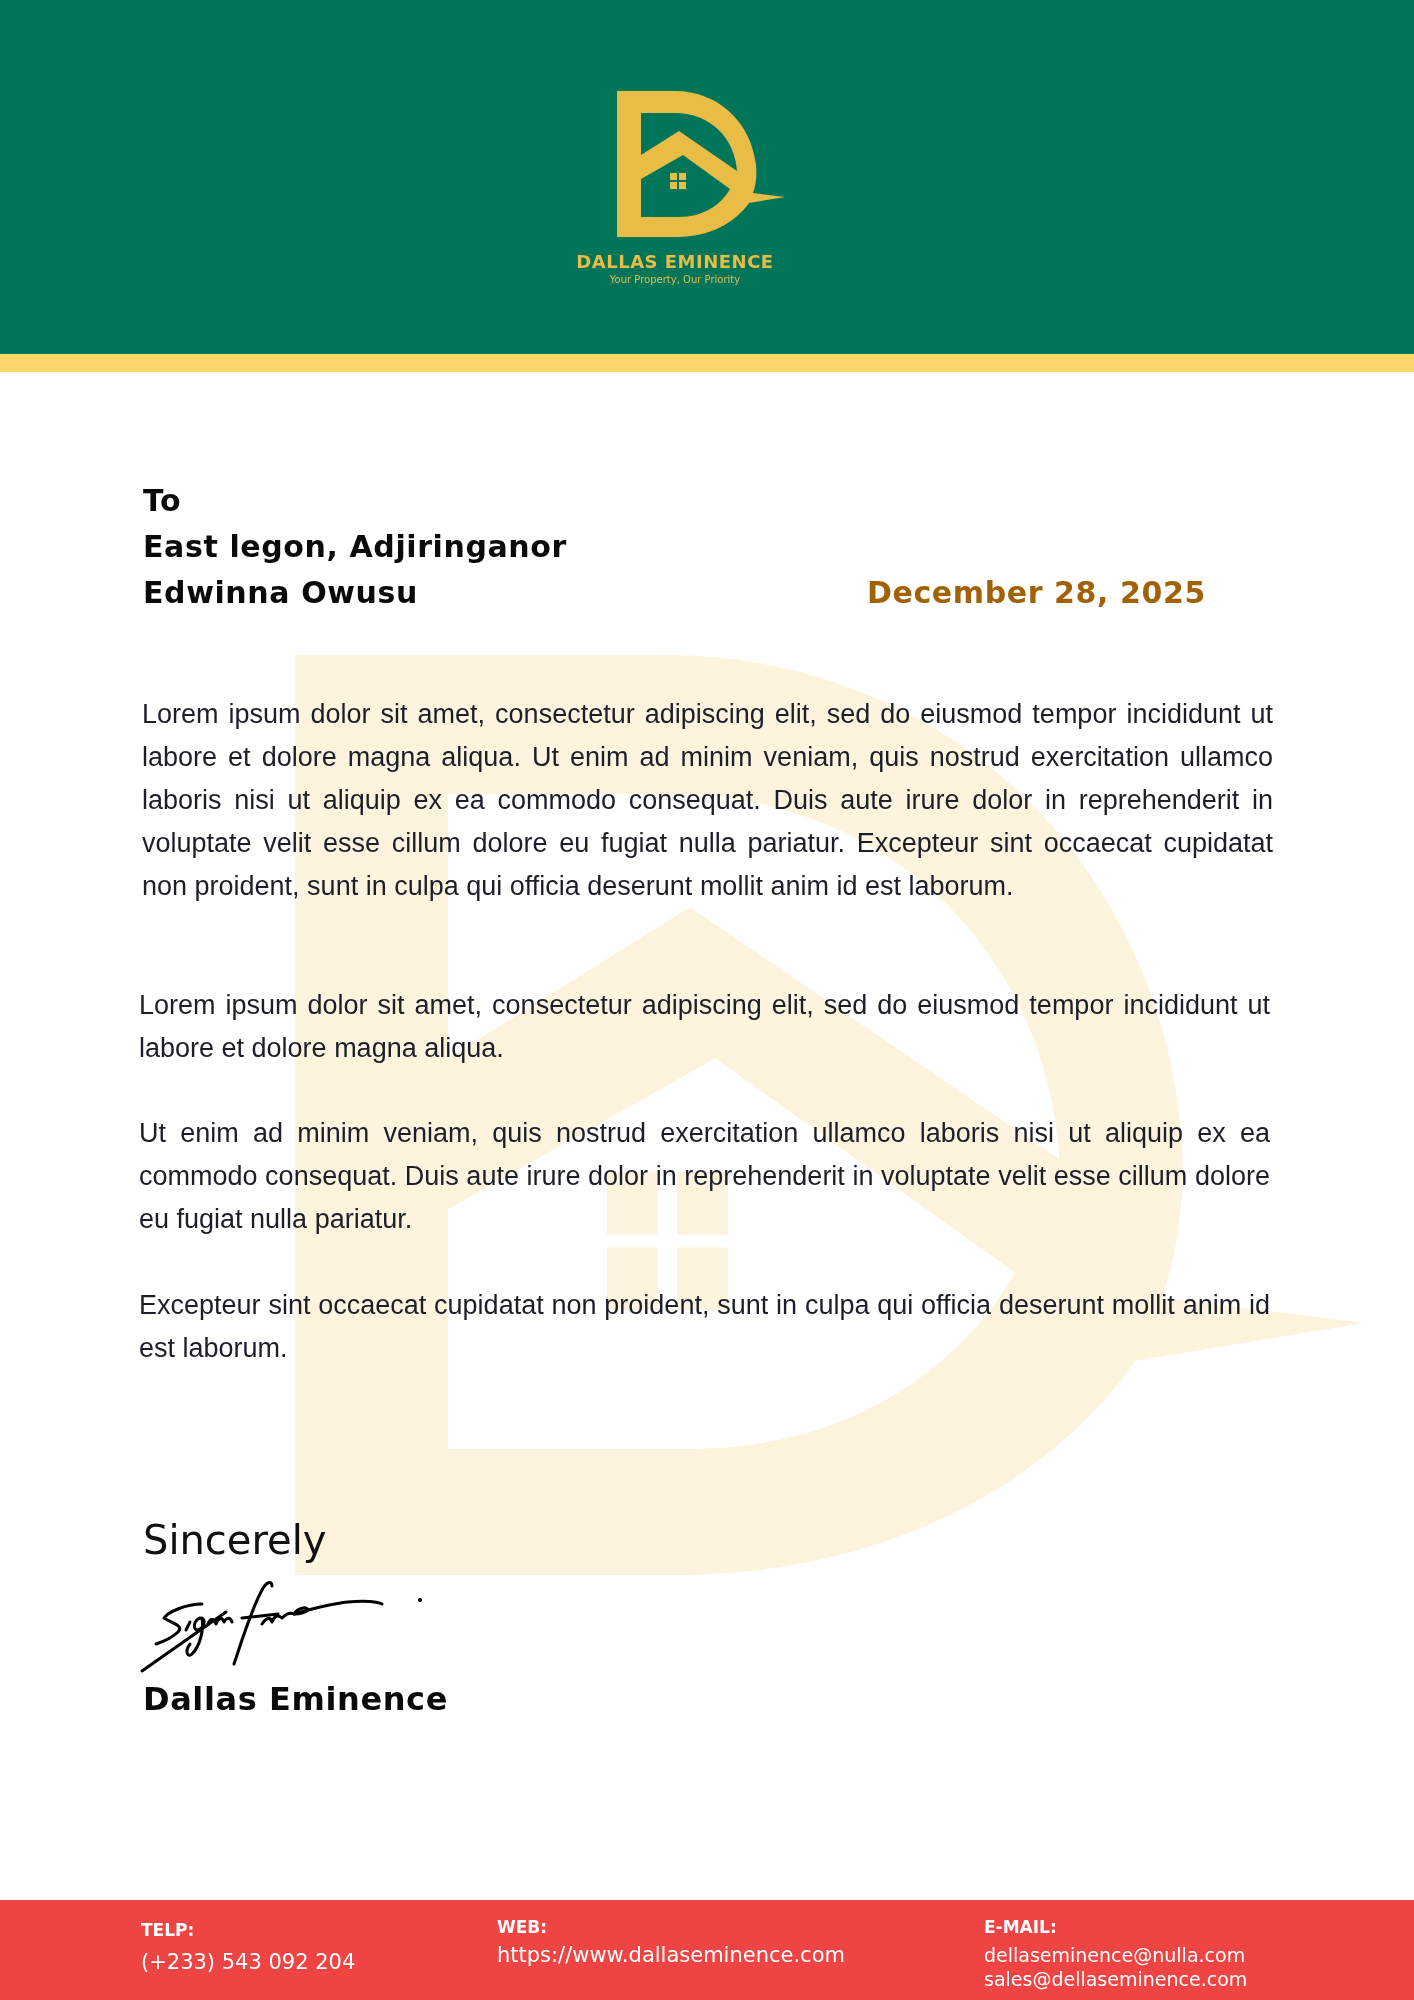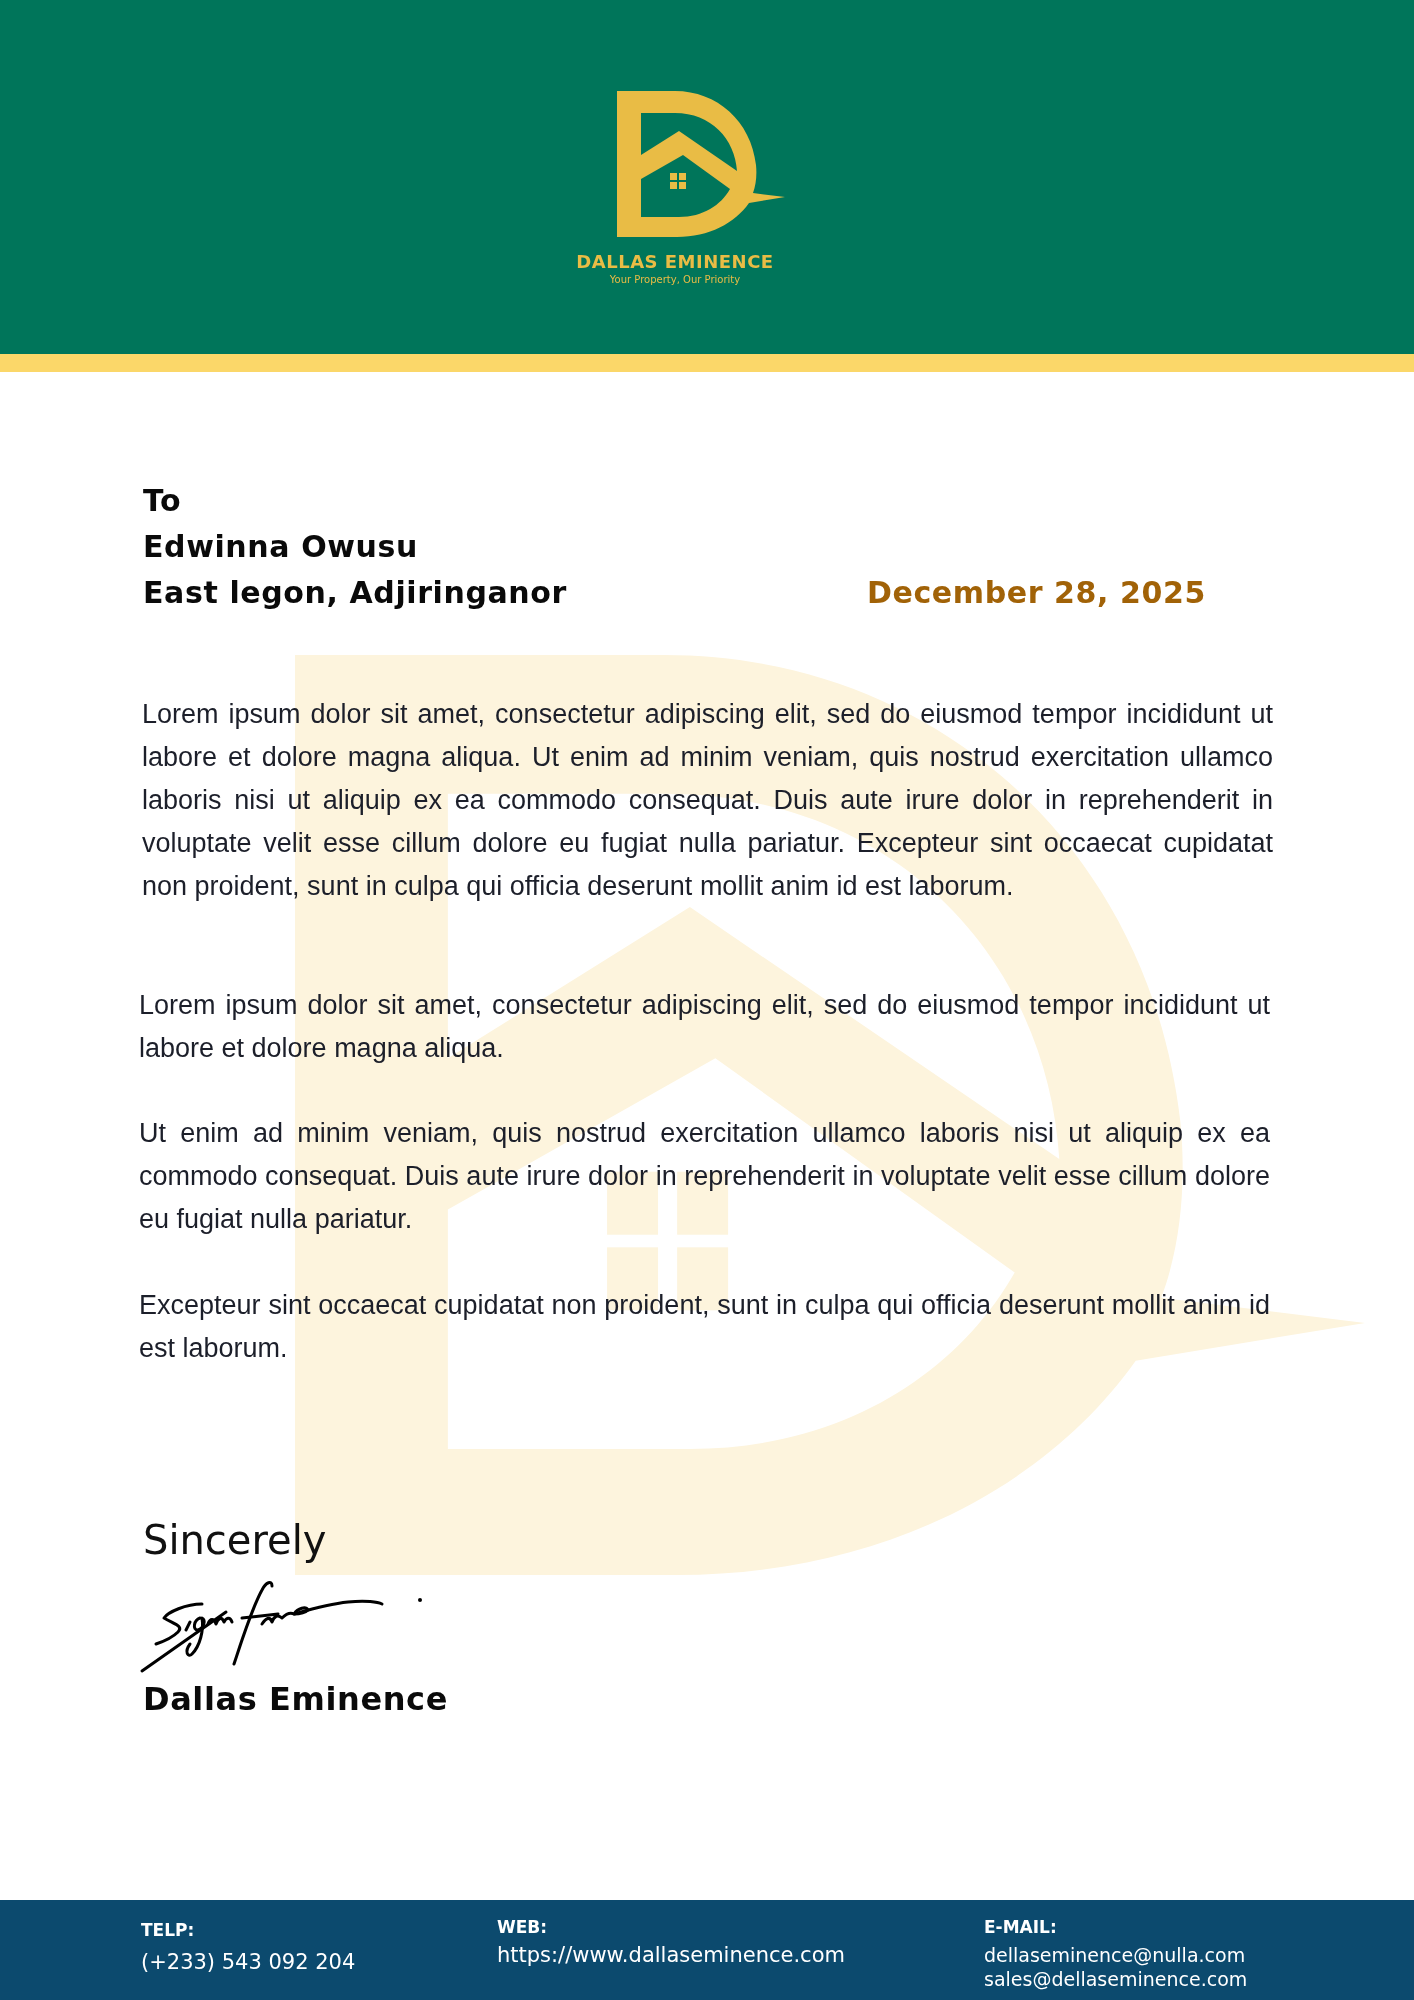--- a/index.html
+++ b/index.html
@@ -59,21 +59,21 @@
   .signature {
     position: absolute; left: 138px; top: 1560px; width: 290px; height: 115px; z-index: 1;
   }
   .signer {
     left: 143px; top: 1680px;
     font-family: "DejaVu Sans", sans-serif; font-weight: bold; font-size: 32px;
     color: #0a0a0a; letter-spacing: 0.6px;
   }
   .footer {
     position: absolute; left: 0; top: 1900px; width: 1414px; height: 100px;
-    background: #0c4a6e; color: #ffffff;
+    background: #ef4444; color: #ffffff;
   }
   .f-col { position: absolute; font-family: "DejaVu Sans", sans-serif; }
   .f-label { font-weight: bold; font-size: 17px; }
   .f-value { font-size: 21px; }
   .f-tel { left: 141px; top: 20px; }
   .f-tel .f-value { margin-top: 10px; }
   .f-web { left: 497px; top: 17px; }
   .f-web .f-value { margin-top: 6px; }
   .f-mail { left: 984px; top: 17px; }
   .f-mail .f-value { font-size: 19px; line-height: 24px; margin-top: 6px; }
@@ -101,22 +101,22 @@
        M24 22 V64 L62 40 L120 80 C118 48 94 22 58 22 Z
        M24 88 V126 H62 C86 126 104 114 113 98 L66 64 Z"></path>
   <rect x="49" y="82" width="8" height="10" fill="#fdf4dd"></rect>
   <rect x="60" y="82" width="8" height="10" fill="#fdf4dd"></rect>
   <rect x="49" y="94" width="8" height="10" fill="#fdf4dd"></rect>
   <rect x="60" y="94" width="8" height="10" fill="#fdf4dd"></rect>
 </svg>
 
 <div class="content recipient">
   <div>To</div>
+  <div>East legon, Adjiringanor</div>
   <div>Edwinna Owusu</div>
-  <div>East legon, Adjiringanor</div>
 </div>
 <div class="content date">December 28, 2025</div>
 
 <p class="content para p1">Lorem ipsum dolor sit amet, consectetur adipiscing elit, sed do eiusmod tempor incididunt ut labore et dolore magna aliqua. Ut enim ad minim veniam, quis nostrud exercitation ullamco laboris nisi ut aliquip ex ea commodo consequat. Duis aute irure dolor in reprehenderit in voluptate velit esse cillum dolore eu fugiat nulla pariatur. Excepteur sint occaecat cupidatat non proident, sunt in culpa qui officia deserunt mollit anim id est laborum.</p>
 <p class="content para p2">Lorem ipsum dolor sit amet, consectetur adipiscing elit, sed do eiusmod tempor incididunt ut labore et dolore magna aliqua.</p>
 <p class="content para p3">Ut enim ad minim veniam, quis nostrud exercitation ullamco laboris nisi ut aliquip ex ea commodo consequat. Duis aute irure dolor in reprehenderit in voluptate velit esse cillum dolore eu fugiat nulla pariatur.</p>
 <p class="content para p4">Excepteur sint occaecat cupidatat non proident, sunt in culpa qui officia deserunt mollit anim id est laborum.</p>
 
 <div class="content closing">Sincerely</div>
 <svg class="signature" viewBox="0 0 290 115">

